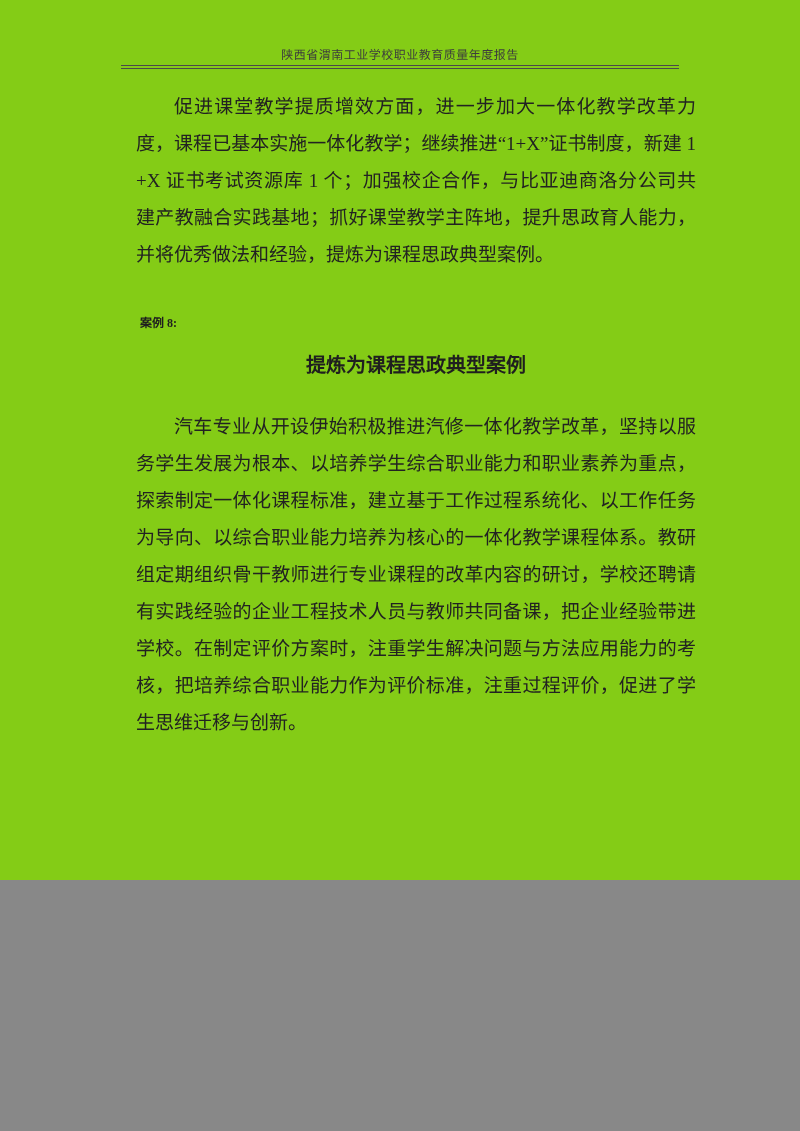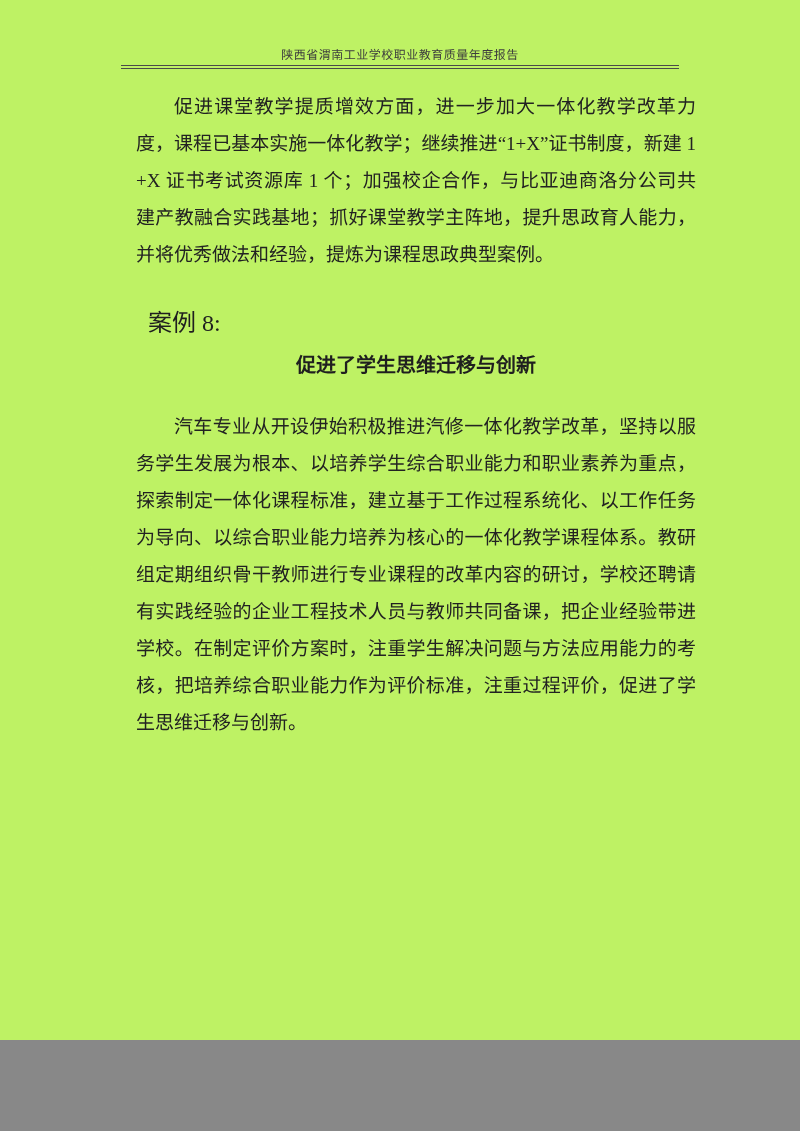--- a/index.html
+++ b/index.html
@@ -4,23 +4,23 @@
   <style>
     html, body {
       margin: 0;
       padding: 0;
       background: #888;
       font-family: "Liberation Serif", "DejaVu Serif", serif;
     }
     .page {
       position: relative;
       width: 800px;
-      height: 1040px;
+      height: 880px;
       margin: 0 auto;
-      background: #bef264;
+      background: #84cc16;
       overflow: hidden;
       color: #262626;
     }
     .header-title {
       position: absolute;
       top: 45px;
       left: 0;
       width: 100%;
       text-align: center;
       font-size: 12px;
@@ -45,24 +45,24 @@
     .para {
       margin: 0;
       font-size: 19px;
       line-height: 37px;
       text-align: justify;
       text-indent: 2em;
       color: #222222;
       word-break: break-all;
     }
     .case-label {
-      margin: 32px 0 0 12px;
-      font-size: 24px;
+      margin: 32px 0 0 4px;
+      font-size: 12px;
       line-height: 37px;
-      font-weight: normal;
+      font-weight: bold;
       color: #1f1f1f;
     }
     .case-title {
       margin: 5px 0 0 0;
       font-size: 20px;
       line-height: 37px;
       font-weight: bold;
       text-align: center;
       color: #1f1f1f;
     }
@@ -89,21 +89,21 @@
 
   <div class="header-rule"></div>
 
   <div class="content">
 
     <p class="para">促进课堂教学提质增效方面，进一步加大一体化教学改革力度，课程已基本实施一体化教学；继续推进“1+X”证书制度，新建 1+X 证书考试资源库 1 个；加强校企合作，与比亚迪商洛分公司共建产教融合实践基地；抓好课堂教学主阵地，提升思政育人能力，并将优秀做法和经验，提炼为课程思政典型案例。</p>
 
 
     <p class="case-label">案例 8:</p>
 
-    <p class="case-title">促进了学生思维迁移与创新</p>
+    <p class="case-title">提炼为课程思政典型案例</p>
 
     <p class="para para-after-title">汽车专业从开设伊始积极推进汽修一体化教学改革，坚持以服务学生发展为根本、以培养学生综合职业能力和职业素养为重点，探索制定一体化课程标准，建立基于工作过程系统化、以工作任务为导向、以综合职业能力培养为核心的一体化教学课程体系。教研组定期组织骨干教师进行专业课程的改革内容的研讨，学校还聘请有实践经验的企业工程技术人员与教师共同备课，把企业经验带进学校。在制定评价方案时，注重学生解决问题与方法应用能力的考核，把培养综合职业能力作为评价标准，注重过程评价，促进了学生思维迁移与创新。</p>
 
   </div>
 
   <div class="footer">
     <span>22</span>
   </div>
 
 </div>

